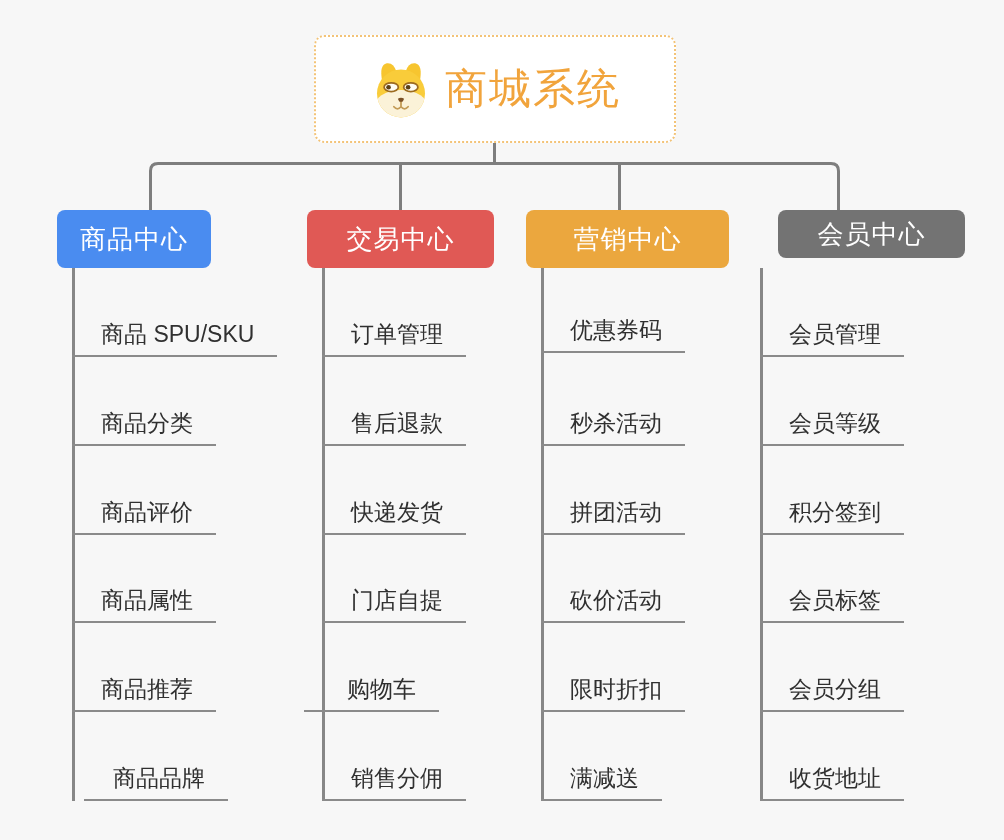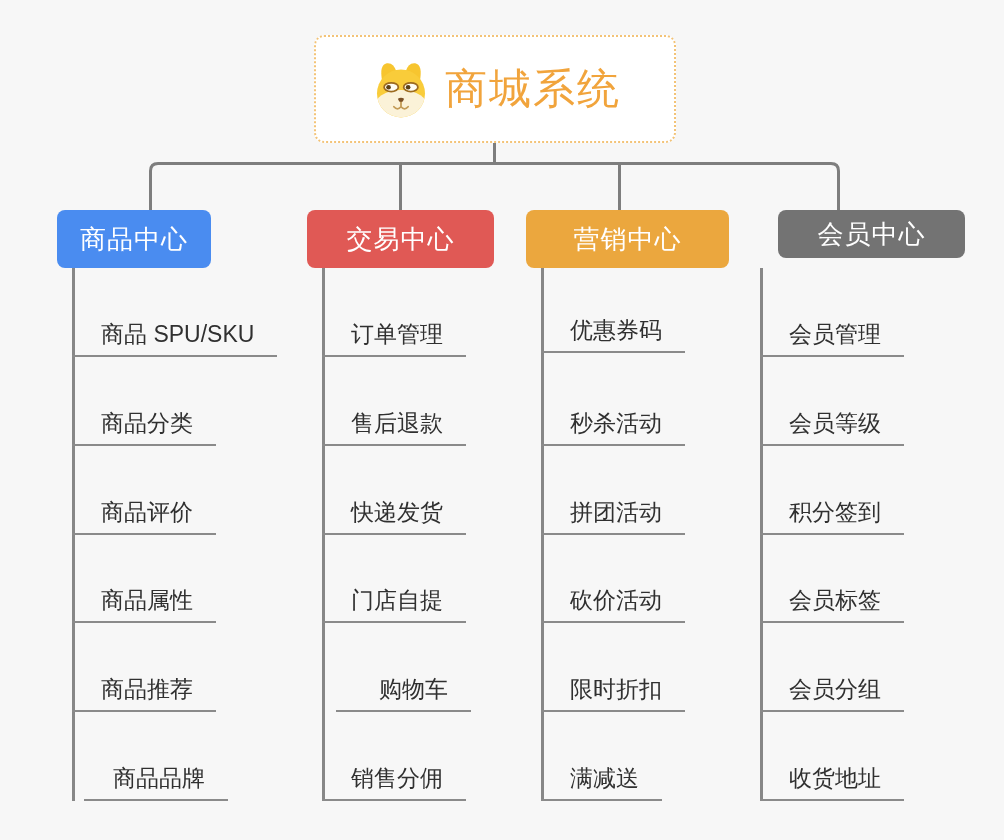--- a/index.html
+++ b/index.html
@@ -132,21 +132,21 @@
   </div>
 
   <div class="leaf" style="left: 322px; top: 496px;">
     <span class="leaf-label">快递发货</span>
   </div>
 
   <div class="leaf" style="left: 322px; top: 584px;">
     <span class="leaf-label">门店自提</span>
   </div>
 
-  <div class="leaf" style="left: 336px; top: 673px; padding-left: 43px;">
+  <div class="leaf" style="left: 304px; top: 673px; padding-left: 43px;">
     <span class="leaf-label">购物车</span>
   </div>
 
   <div class="leaf" style="left: 322px; top: 762px;">
     <span class="leaf-label">销售分佣</span>
   </div>
 </div>
 
   <div class="branch">
     <div class="branch-header" style="left: 526px; top: 210px; width: 203px; height: 58px; background: rgb(235, 167, 62);">

